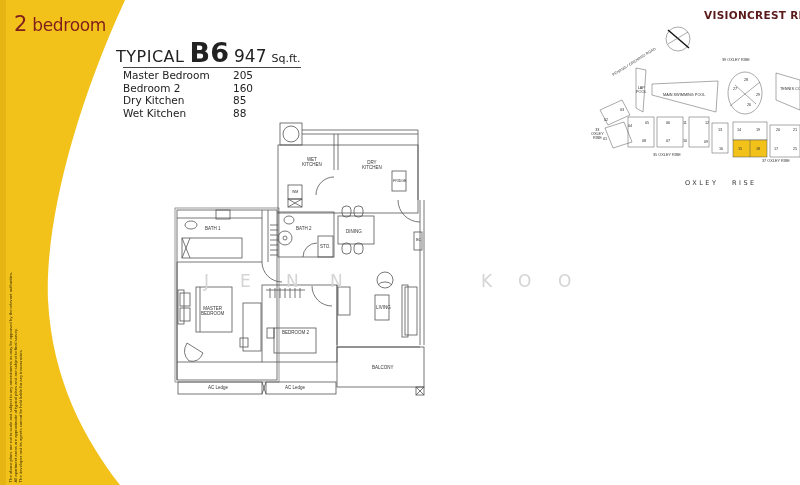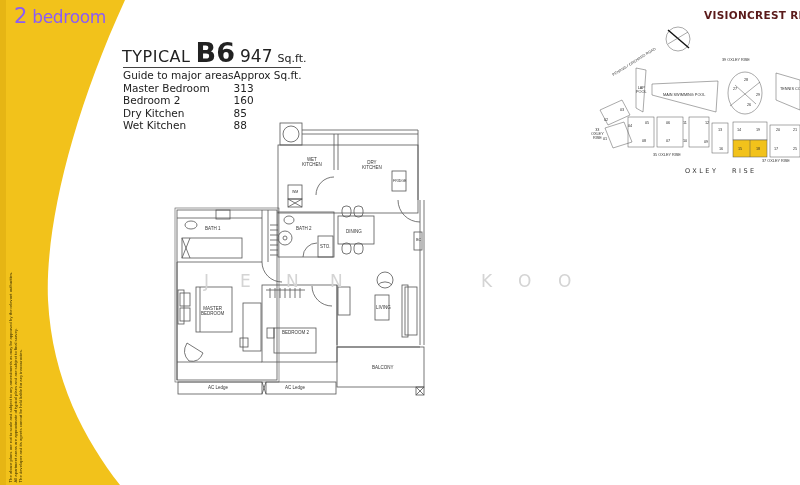--- a/index.html
+++ b/index.html
@@ -1,34 +1,34 @@
 <!DOCTYPE html>
 <html><head>
 <meta charset="utf-8">
 <style>
   html, body { margin:0; padding:0; }
   body { width:800px; height:485px; position:relative; overflow:hidden; background:#ffffff; font-family:"DejaVu Sans", sans-serif; color:#222; }
   .bg-svg { position:absolute; left:0; top:0; width:800px; height:485px; }
-  .tag { position:absolute; left:14px; top:4px; font-size:17px; color:#8b5cf6; font-family:"DejaVu Sans", sans-serif; letter-spacing:-0.3px; }
+  .tag { position:absolute; left:14px; top:12px; font-size:17px; color:#7f1d1d; font-family:"DejaVu Sans", sans-serif; letter-spacing:-0.3px; }
   .tag .num { font-size:21px; }
   .disclaimer { position:absolute; left:-135px; top:325px; width:300px; transform:rotate(-90deg); transform-origin:center; font-size:4.2px; line-height:5px; color:#3a2e00; font-family:"Liberation Sans", sans-serif; }
-  .title { position:absolute; left:122px; top:37px; color:#222; white-space:nowrap; }
+  .title { position:absolute; left:116px; top:37px; color:#222; white-space:nowrap; }
   .title .typ { font-size:16px; letter-spacing:0.5px; font-family:"DejaVu Sans", sans-serif; }
   .title .code { font-size:27px; font-weight:bold; font-family:"DejaVu Sans", sans-serif; }
   .title .sqft { font-size:17px; font-family:"DejaVu Sans", sans-serif; }
   .title .unit { font-size:11px; }
   .rule { position:absolute; left:123px; top:67px; width:178px; height:1px; background:#444; }
   table.areas { position:absolute; left:123px; top:69px; border-collapse:collapse; font-size:10.5px; color:#222; font-family:"DejaVu Sans", sans-serif; }
   table.areas td { padding:0; height:12.6px; line-height:12.6px; white-space:nowrap; }
   table.areas td.c1 { width:110px; }
   .brand { position:absolute; left:704px; top:9px; font-size:10.5px; font-weight:bold; color:#5a1a1a; letter-spacing:0.3px; font-family:"DejaVu Sans", sans-serif; white-space:nowrap; }
   .lbl { position:absolute; font-size:4.5px; color:#333; font-family:"Liberation Sans", sans-serif; text-align:center; line-height:5px; white-space:nowrap; }
   .wm { position:absolute; top:271px; font-size:17px; color:#d4d4d4; letter-spacing:0; font-family:"DejaVu Sans", sans-serif; }
   .site-lbl { position:absolute; font-size:3.8px; color:#333; font-family:"Liberation Sans", sans-serif; white-space:nowrap; line-height:4px; text-align:center; }
-  .oxley { position:absolute; left:685px; top:167px; font-size:6.5px; letter-spacing:2.5px; color:#333; font-family:"DejaVu Sans", sans-serif; }
+  .oxley { position:absolute; left:685px; top:179px; font-size:6.5px; letter-spacing:2.5px; color:#333; font-family:"DejaVu Sans", sans-serif; }
 </style>
 </head>
 <body>
 
 <svg class="bg-svg" viewBox="0 0 800 485" xmlns="http://www.w3.org/2000/svg">
 
   <path d="M0,0 L125,0 C70,120 45,230 48,300 C52,380 85,440 120,485 L0,485 Z" fill="#f2c21b"></path>
   <path d="M0,0 L6,0 L6,485 L0,485 Z" fill="#e6b514"></path>
 
   <g stroke="#555" fill="none" stroke-width="0.8">
@@ -182,27 +182,23 @@
 <div class="title">
   <span class="typ">TYPICAL</span>
   <span class="code">B6</span>
   <span class="sqft">947</span>
   <span class="unit">Sq.ft.</span>
 </div>
 <div class="rule"></div>
 
 <table class="areas">
   <tbody>
-      <tr>
-    <td class="c1">Guide to major areas</td>
-    <td>Approx Sq.ft.</td>
-  </tr>
   <tr>
     <td class="c1">Master Bedroom</td>
-    <td>313</td>
+    <td>205</td>
   </tr>
   <tr>
     <td class="c1">Bedroom 2</td>
     <td>160</td>
   </tr>
   <tr>
     <td class="c1">Dry Kitchen</td>
     <td>85</td>
   </tr>
   <tr>

